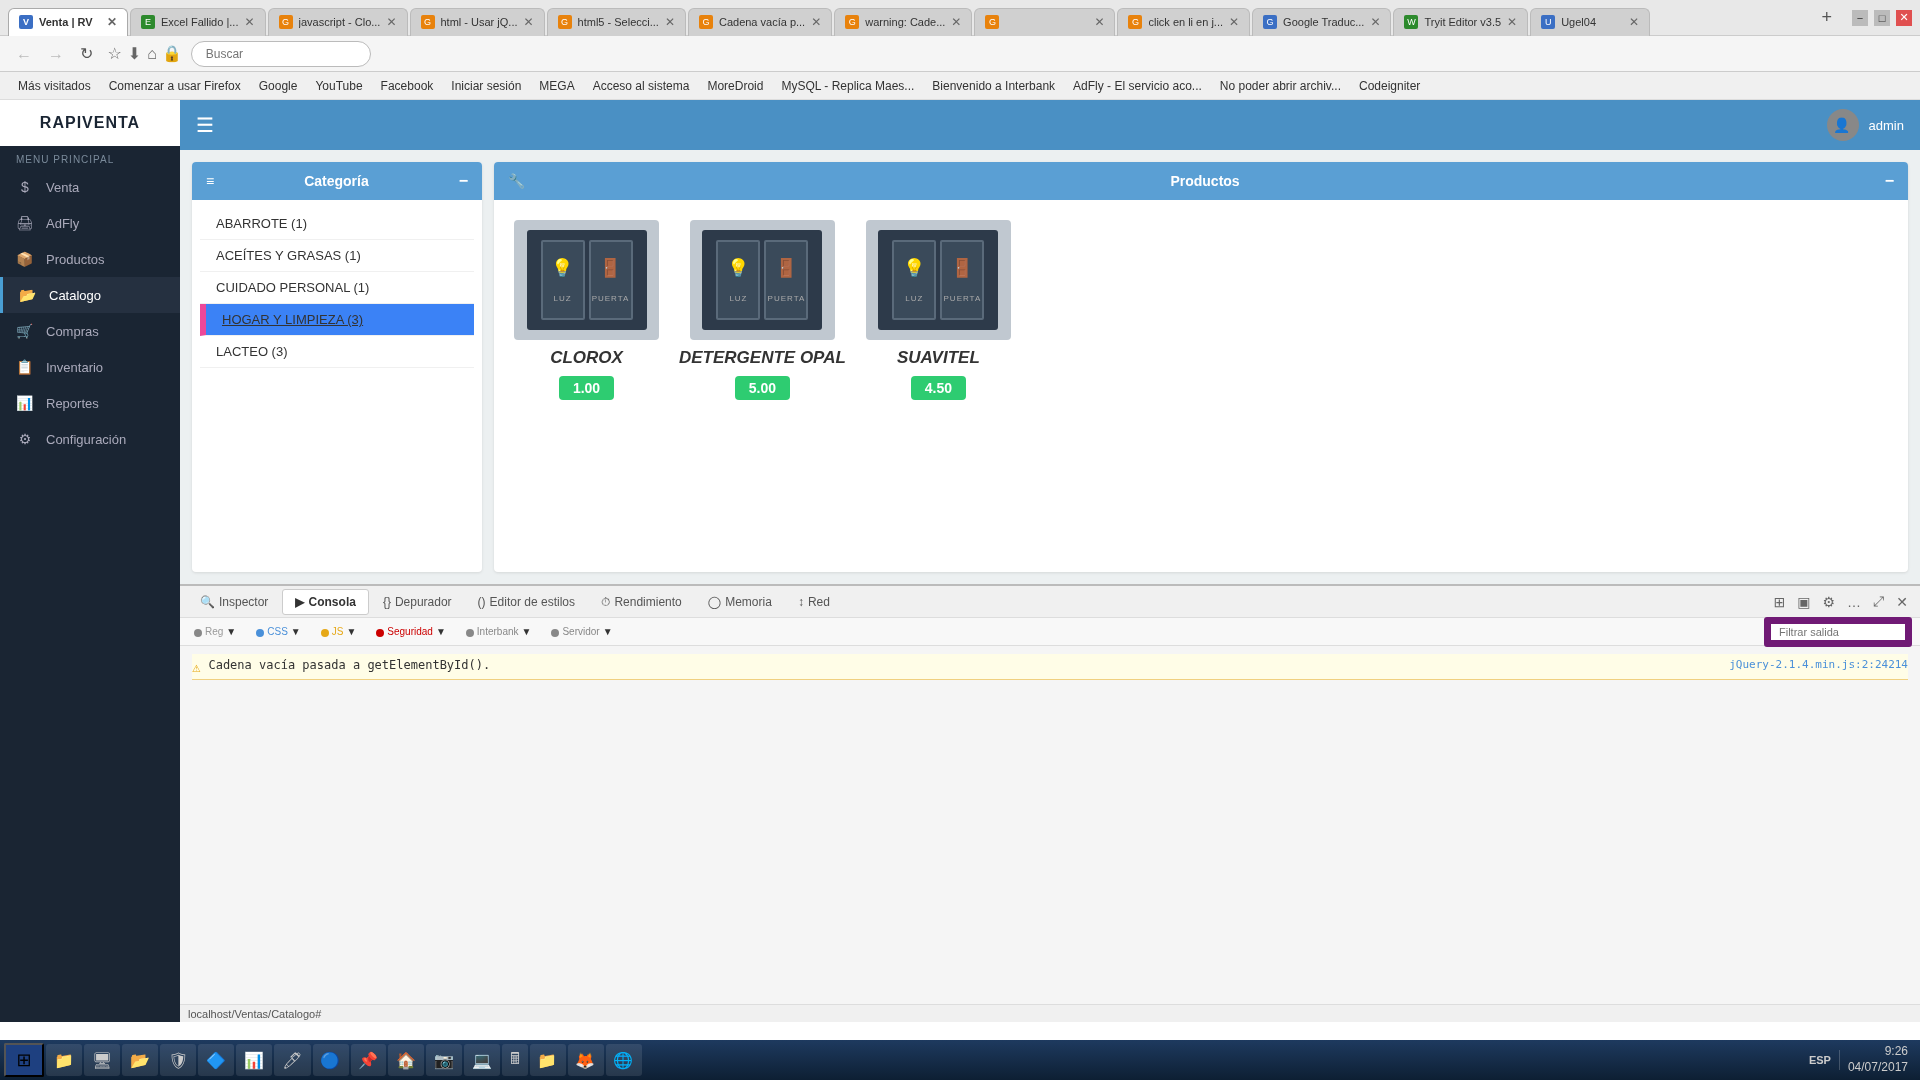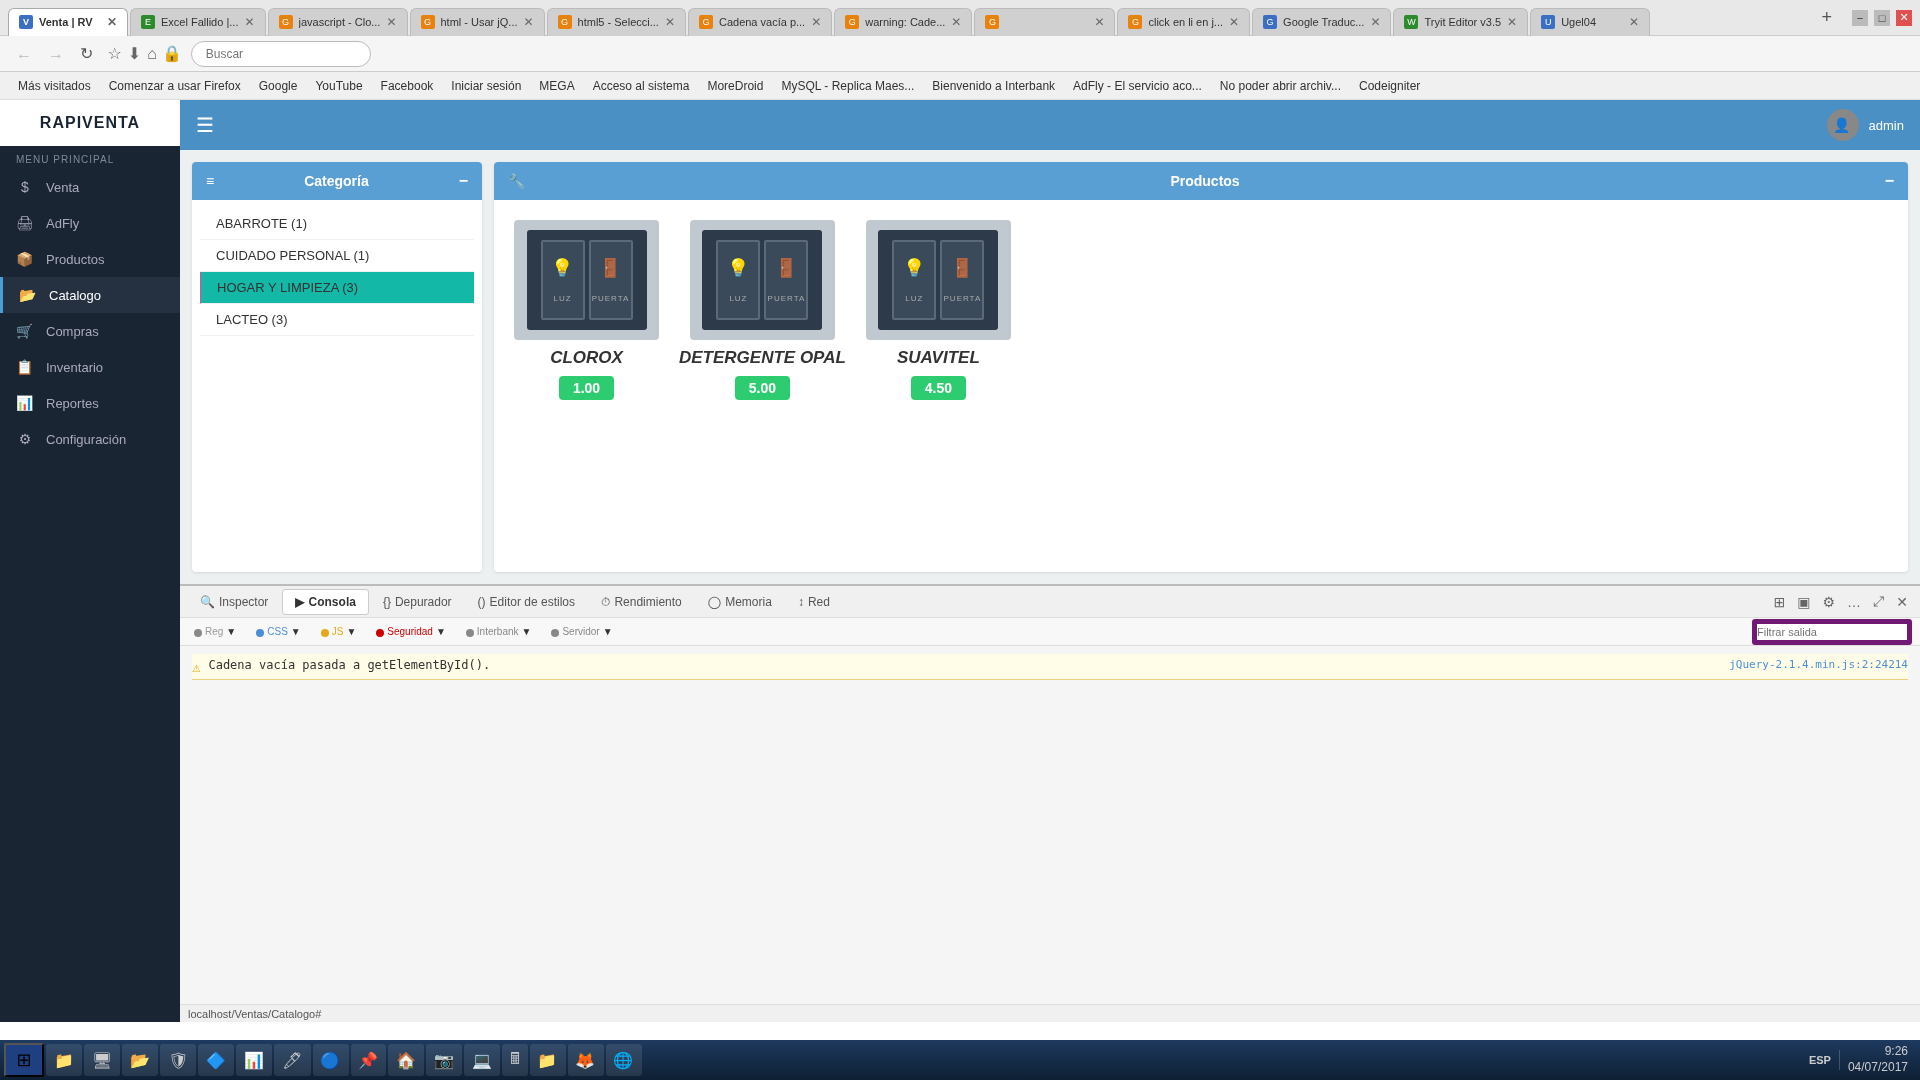--- a/index.html
+++ b/index.html
@@ -235,21 +235,21 @@
       width: 290px;
       flex-shrink: 0;
     }
     .category-item {
       padding: 8px 16px;
       cursor: pointer;
       color: #333;
       font-size: 13px;
       border-bottom: 1px solid #f0f0f0;
     }
-    .category-item.active { background: #14b8a6; border-left: 1px solid #ec4899; }
+    .category-item.active { background: #3b82f6; border-left: 6px solid #ec4899; text-decoration: underline; }
 
     
     .products-panel {
       flex: 1;
     }
     .products-grid {
       display: flex;
       flex-wrap: wrap;
       gap: 20px;
       padding: 20px;
@@ -377,25 +377,25 @@
       cursor: pointer;
       font-size: 10px;
       color: #333;
     }
     .filter-dot {
       width: 8px; height: 8px;
       border-radius: 50%;
     }
     .filter-input {
       margin-left: auto;
-      border: 5px solid #701a75;
+      border: 7px solid #701a75;
       border-radius: 3px;
-      padding: 2px 0;
+      padding: 2px 8px;
       font-size: 11px;
-      width: 160px;
+      width: 148px;
     }
     .devtools-console {
       flex: 1;
       padding: 8px 12px;
       font-family: monospace;
       font-size: 12px;
       overflow-y: auto;
     }
     .console-warning {
       display: flex;
@@ -624,20 +624,21 @@
     <div class="main-content">
 
       <div class="card category-panel">
         <div class="card-header">
           <span>≡ </span>
           <span>Categoría</span>
           <span class="card-header-minimize">−</span>
         </div>
         <div class="card-body" id="category-list">
             <div class="category-item">ABARROTE (1)</div>
+            <div class="category-item">ACEÍTES Y GRASAS (1)</div>
             <div class="category-item">CUIDADO PERSONAL (1)</div>
             <div class="category-item active">HOGAR Y LIMPIEZA (3)</div>
             <div class="category-item">LACTEO (3)</div>
           </div>
       </div>
 
       <div class="card products-panel">
         <div class="card-header">
           <span>🔧 </span>
           <span>Productos</span>

